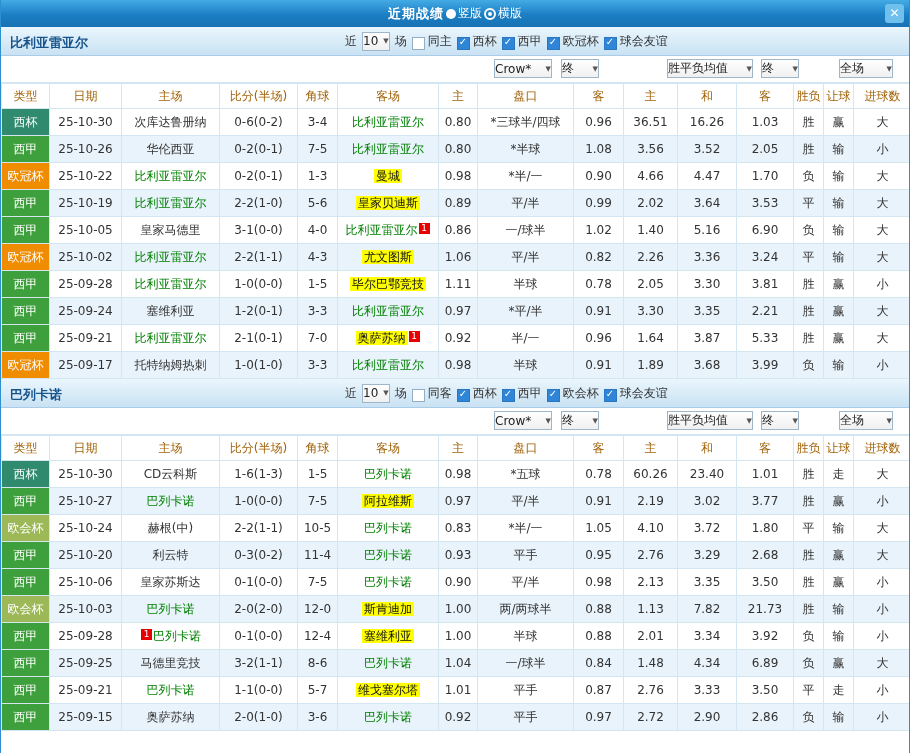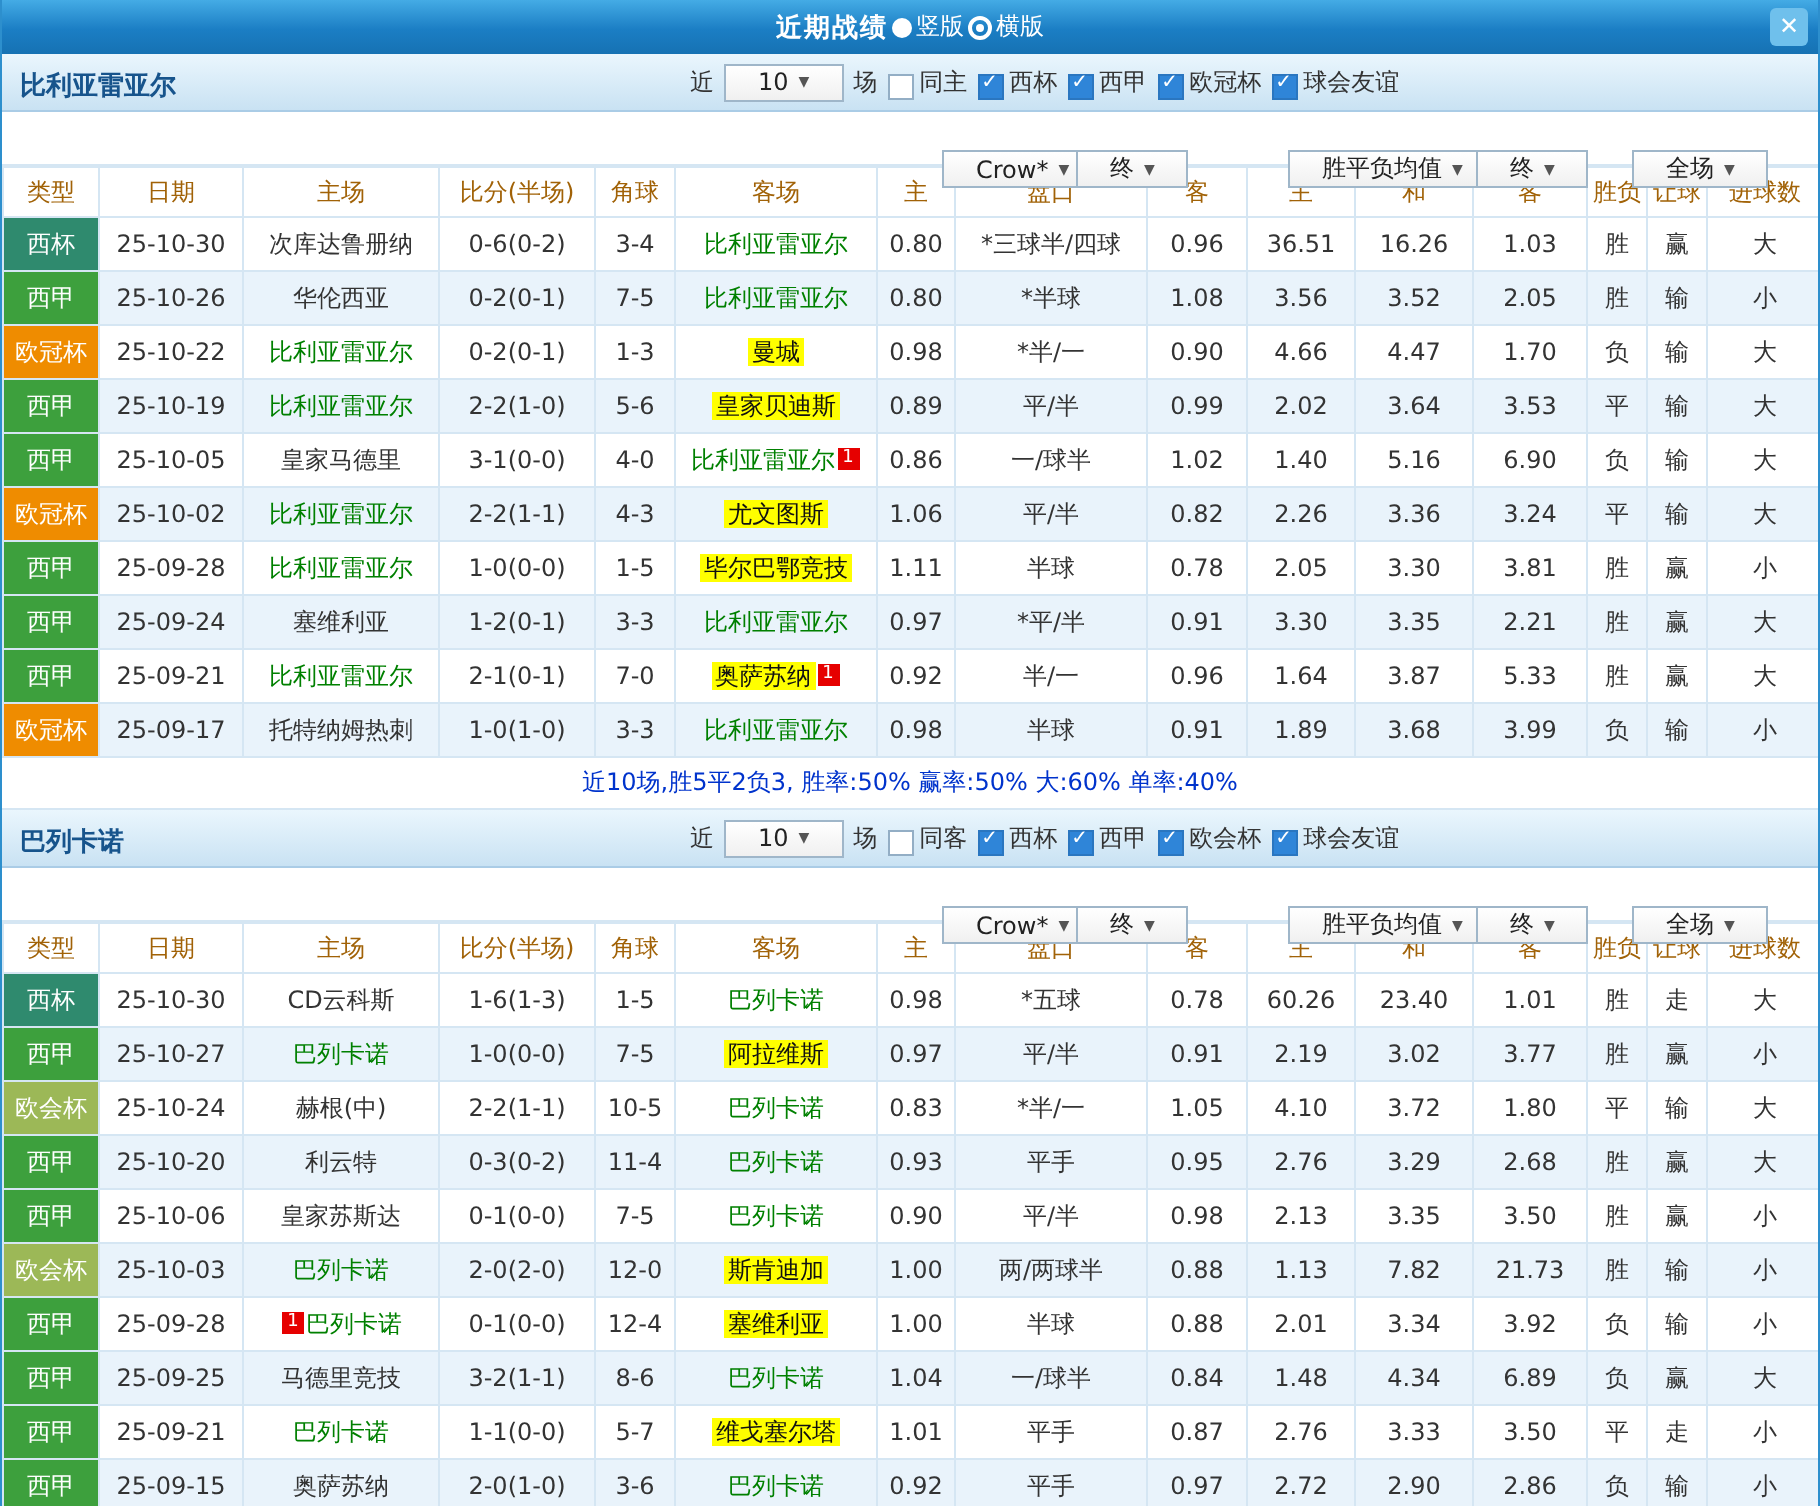--- a/index.html
+++ b/index.html
@@ -11,29 +11,29 @@
   .panel-title{color:#fff;font-size:13px;font-weight:bold;letter-spacing:1px;}
   .radio{width:10px;height:10px;border-radius:50%;background:#fff;display:inline-block;cursor:pointer;}
   .radio.selected{width:12px;height:12px;background:transparent;border:2px solid #fff;position:relative;box-sizing:border-box;}
   .radio.selected::after{content:"";position:absolute;left:2px;top:2px;width:4px;height:4px;border-radius:50%;background:#fff;}
   .radio-label{color:#fff;font-size:12px;cursor:pointer;}
   .close-btn{position:absolute;right:5px;top:4px;width:19px;height:19px;background:#6fc0ec;border-radius:3px;color:#fff;text-align:center;line-height:19px;font-size:12px;font-weight:bold;cursor:pointer;}
   
   .sec-head{height:28px;background:linear-gradient(180deg,#eaf6fd,#c9e2f3);border-bottom:1px solid #aacce6;position:relative;}
   .team-title{position:absolute;left:9px;top:7px;font-size:13px;font-weight:bold;color:#17548c;}
   .filters{position:absolute;left:344px;top:4px;display:flex;align-items:center;gap:5px;font-size:12px;color:#333;height:20px;}
-  .sel{display:inline-flex;align-items:center;justify-content:space-between;gap:5px;background:linear-gradient(#ffffff,#f0f0f0);border:1px solid #9fb6c9;height:19px;padding:0 16px;font-size:12px;color:#222;cursor:pointer;box-sizing:border-box;white-space:nowrap;}
+  .sel{display:inline-flex;align-items:center;justify-content:space-between;gap:5px;background:linear-gradient(#ffffff,#f0f0f0);border:1px solid #9fb6c9;height:19px;padding:0 0;font-size:12px;color:#222;cursor:pointer;box-sizing:border-box;white-space:nowrap;}
   .sel .chev{font-size:7px;color:#555;}
   .chkwrap{display:inline-flex;align-items:flex-end;gap:3px;cursor:pointer;}
   .chk{width:13px;height:13px;border:1px solid #93aec5;background:#fff;display:inline-block;position:relative;box-sizing:border-box;}
   .chk.on{background:#2f85d8;border-color:#2a76c0;}
   .chk.on::after{content:"\2713";position:absolute;left:1px;top:-2px;color:#fff;font-size:10px;font-weight:bold;}
   
   .dd-row{height:26px;position:relative;border-bottom:1px solid #d5e6f3;background:#fff;}
-  .dd-row .sel{position:absolute;top:19px;}
+  .dd-row .sel{position:absolute;top:3px;margin-left:23px;}
   
   table.grid{width:100%;border-collapse:collapse;table-layout:fixed;font-size:12px;}
   .grid th{border:1px solid #d5e6f3;color:#a16207;font-weight:normal;height:24px;background:#fff;white-space:nowrap;overflow:hidden;padding:0;}
   .grid td{border:1px solid #d5e6f3;text-align:center;height:26px;white-space:nowrap;overflow:hidden;color:#333;padding:0;}
   .grid tbody tr:nth-child(even){background:#e9f3fb;}
   td.type{color:#fff;}
   .t-cup{background:#2f8a6e;}
   .t-liga{background:#3da03d;}
   .t-ucl{background:#ef8c00;}
   .t-uecl{background:#9cb857;}
@@ -322,21 +322,20 @@
           <td>1.89</td>
           <td>3.68</td>
           <td>3.99</td>
           <td class="cg">负</td>
           <td class="cg">输</td>
           <td class="cg">小</td>
         </tr>
       </tbody>
   </table>
 
-  <div class="summary">近10场,胜5平2负3, 胜率:50% 赢率:50% 大:60% 单率:40%</div>
 
   <div class="sec-head">
     <span class="team-title">巴列卡诺</span>
     <div class="filters">
       <span>近</span>
       <span class="sel">
         <span>10</span>
         <span class="chev">▼</span>
       </span>
       <span>场</span>

